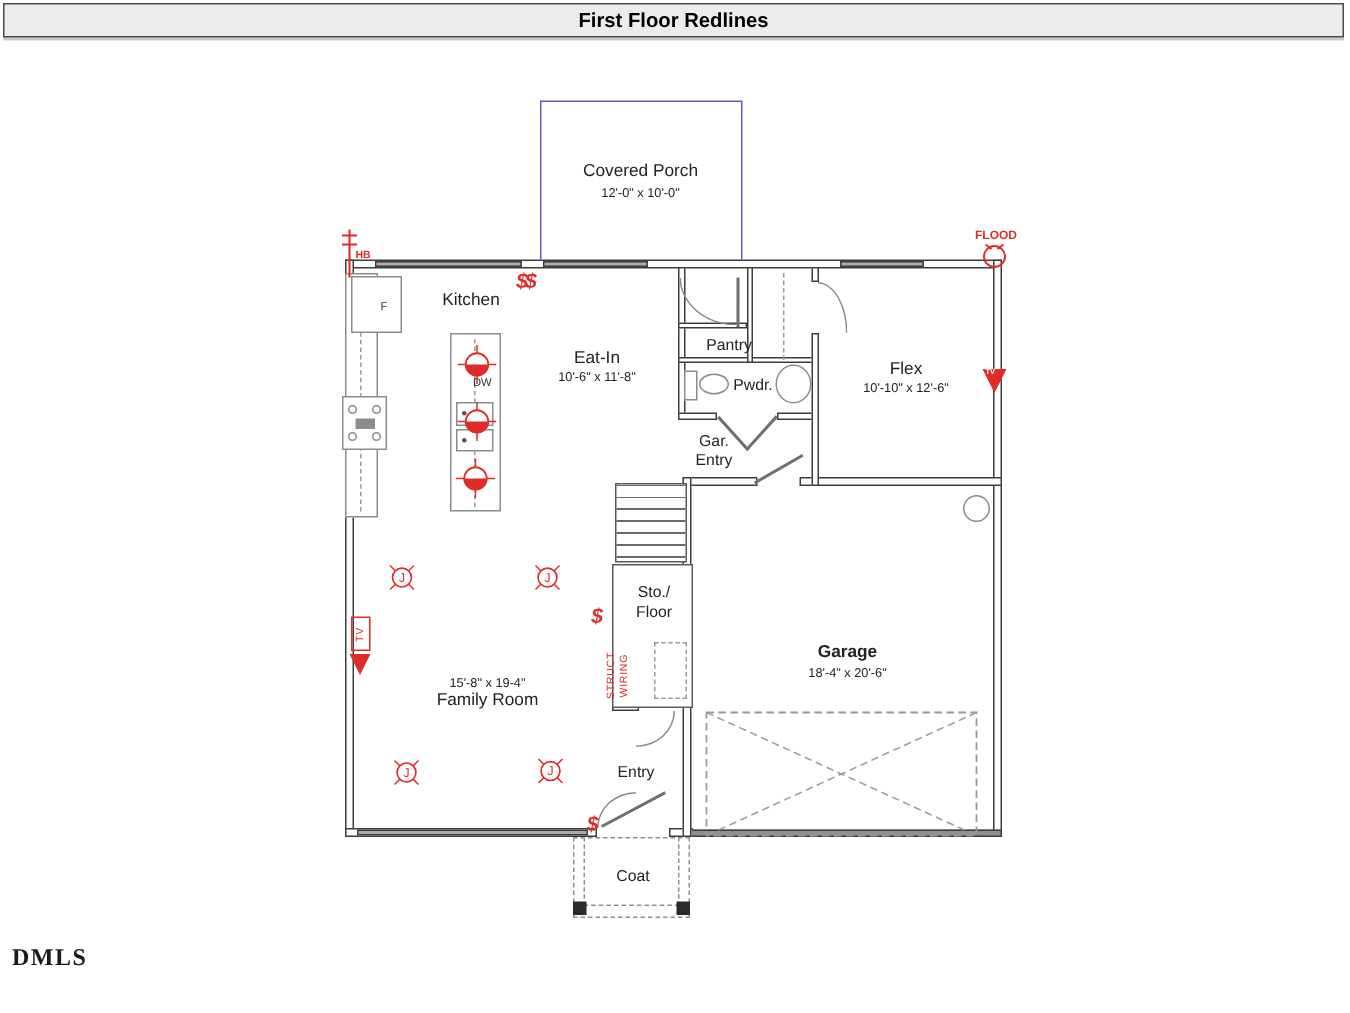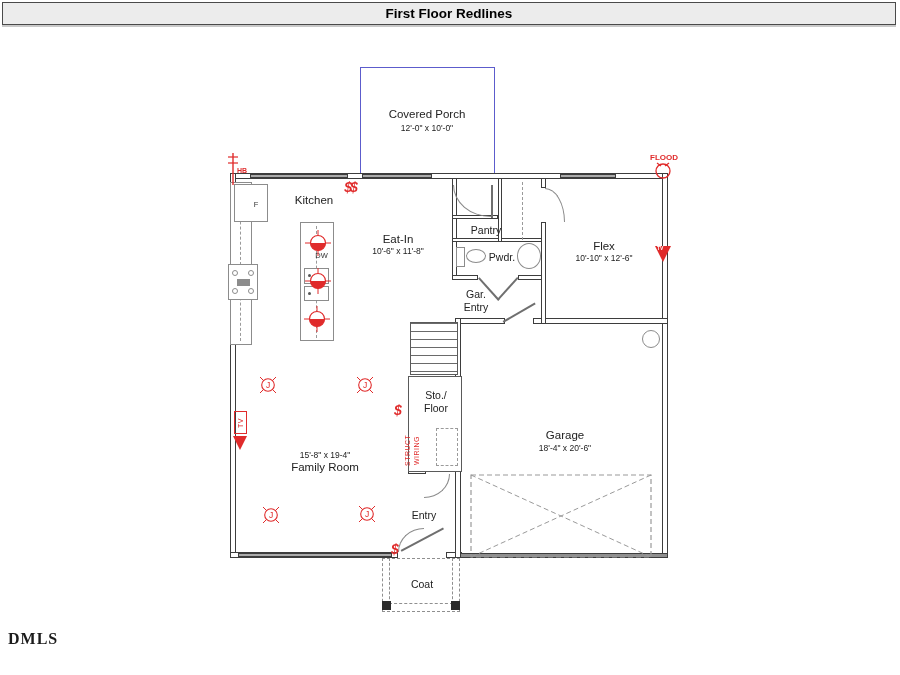--- a/index.html
+++ b/index.html
@@ -138,21 +138,21 @@
   <div class="abs lbl small" style="left:486px;top:230px;">Pantry</div>
   <div class="abs lbl small" style="left:502px;top:257px;">Pwdr.</div>
   <div class="abs lbl room" style="left:604px;top:246px;">Flex</div>
   <div class="abs lbl dims" style="left:604px;top:258px;">10'-10" x 12'-6"</div>
   <div class="abs lbl small" style="left:476px;top:294px;">Gar.</div>
   <div class="abs lbl small" style="left:476px;top:307px;">Entry</div>
   <div class="abs lbl small" style="left:436px;top:395px;">Sto./</div>
   <div class="abs lbl small" style="left:436px;top:408px;">Floor</div>
   <div class="abs lbl room" style="left:325px;top:467px;">Family Room</div>
   <div class="abs lbl dims" style="left:325px;top:455px;">15'-8" x 19-4"</div>
-  <div class="abs lbl room" style="left:565px;top:435px;">Garage</div>
+  <div class="abs lbl room" style="left:565px;top:435px;font-weight:bold;">Garage</div>
   <div class="abs lbl dims" style="left:565px;top:448px;">18'-4" x 20'-6"</div>
   <div class="abs lbl small" style="left:424px;top:515px;">Entry</div>
   <div class="abs lbl small" style="left:422px;top:584px;">Coat</div>
 
   <svg class="abs" style="left:226px;top:151px;" width="16" height="36">
     <line x1="7" y1="2" x2="7" y2="34" stroke="#e02b2b" stroke-width="1.4"></line>
     <line x1="2" y1="6" x2="12" y2="6" stroke="#e02b2b" stroke-width="1.2"></line>
     <line x1="2" y1="12" x2="12" y2="12" stroke="#e02b2b" stroke-width="1.2"></line>
   </svg>
   <div class="abs red" style="left:237px;top:167px;font-size:7px;font-weight:bold;">HB</div>

